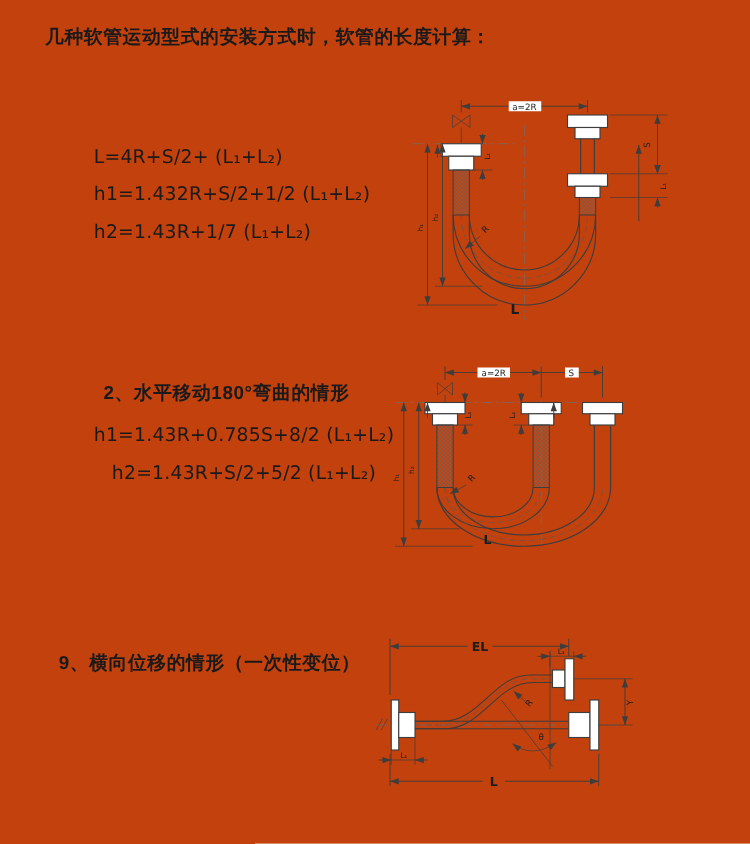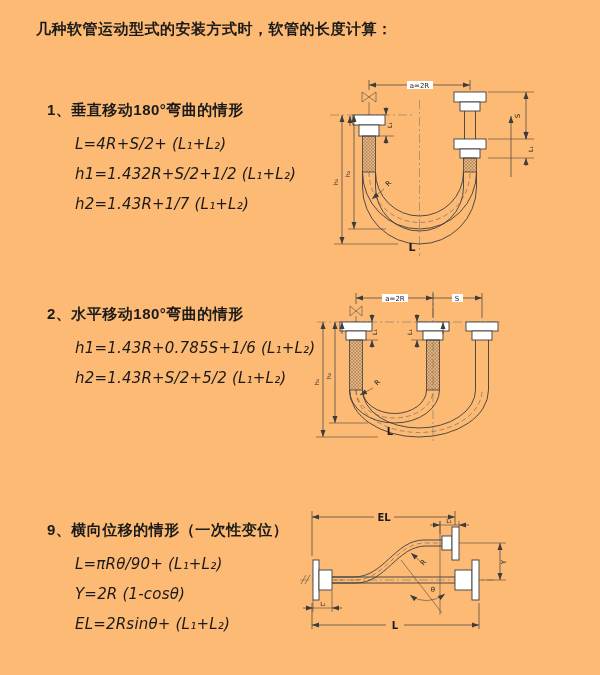--- a/index.html
+++ b/index.html
@@ -1,36 +1,36 @@
 <!DOCTYPE html>
 <html><head>
 <meta charset="utf-8">
 <style>
   html,body { margin:0; padding:0; background:#ffffff; }
   .page {
-    position:relative; width:600px; height:675px; background:#fdba74;
+    position:relative; width:600px; height:675px; background:#c2410c;
     font-family:"Liberation Sans","DejaVu Sans",sans-serif; color:#1a1a1a;
     overflow:hidden;
   }
   .doc-title {
     position:absolute; left:36px; top:20px;
     font-size:15px; font-weight:bold; letter-spacing:0.5px; white-space:nowrap;
   }
   .section { position:absolute; left:47px; }
   .section .heading {
     font-size:15px; font-weight:bold; letter-spacing:0.5px; white-space:nowrap;
   }
   .section .formulas { margin-top:9px; padding-left:28px; }
   .section .formula {
     height:30px; line-height:30px; font-size:15px; font-weight:400;
     font-family:"DejaVu Sans","Liberation Sans",sans-serif;
-    letter-spacing:0.2px; white-space:nowrap;font-style:italic;
+    letter-spacing:0.2px; white-space:nowrap;
   }
   #section-1 { top:101px; }
-  #section-2 { top:305px; }
+  #section-2 { top:305px;text-align:center; }
   #section-3 { top:521px; }
   svg.diag { position:absolute; }
   #diag1 { left:314px; top:64px; }
   #diag2 { left:312px; top:284px; }
   #diag3 { left:298px; top:503px; }
   svg text {
     fill:#1c1c1c; font-family:"DejaVu Sans","Liberation Sans",sans-serif;
   }
   .t6 { font-size:6px; }
   .t7 { font-size:7px; }
@@ -44,43 +44,37 @@
   .cdash{ stroke:#5a5a5a; stroke-width:0.55; fill:none; stroke-dasharray:5 3; }
 </style>
 </head>
 <body>
 
 <div class="page">
 
   <div class="doc-title">几种软管运动型式的安装方式时，软管的长度计算：</div>
 
   <div class="section" id="section-1">
-    <div class="heading">1、垂直移动180°弯曲的情形</div>
     <div class="formulas">
       <div class="formula">L=4R+S/2+ (L₁+L₂)</div>
       <div class="formula">h1=1.432R+S/2+1/2 (L₁+L₂)</div>
       <div class="formula">h2=1.43R+1/7 (L₁+L₂)</div>
     </div>
   </div>
 
   <div class="section" id="section-2">
     <div class="heading">2、水平移动180°弯曲的情形</div>
     <div class="formulas">
-      <div class="formula">h1=1.43R+0.785S+1/6 (L₁+L₂)</div>
+      <div class="formula">h1=1.43R+0.785S+8/2 (L₁+L₂)</div>
       <div class="formula">h2=1.43R+S/2+5/2 (L₁+L₂)</div>
     </div>
   </div>
 
   <div class="section" id="section-3">
     <div class="heading">9、横向位移的情形（一次性变位）</div>
-    <div class="formulas">
-      <div class="formula">L=πRθ/90+ (L₁+L₂)</div>
-      <div class="formula">Y=2R (1-cosθ)</div>
-      <div class="formula">EL=2Rsinθ+ (L₁+L₂)</div>
-    </div>
   </div>
 
   <svg class="diag" id="diag1" width="275" height="200" viewBox="0 0 275 200">
     <defs>
       <marker id="ar1" markerWidth="9" markerHeight="8" refX="7.5" refY="3" orient="auto-start-reverse" markerUnits="userSpaceOnUse">
         <path d="M0.5,0.5 L7.5,3 L0.5,5.5 Z" fill="#3d3d3d"></path>
       </marker>
       <pattern id="braid1" width="3.2" height="3.2" patternUnits="userSpaceOnUse">
         <path d="M0,3.2 L3.2,0 M0,0 L3.2,3.2" stroke="#6a6a6a" stroke-width="0.5"></path>
       </pattern>

